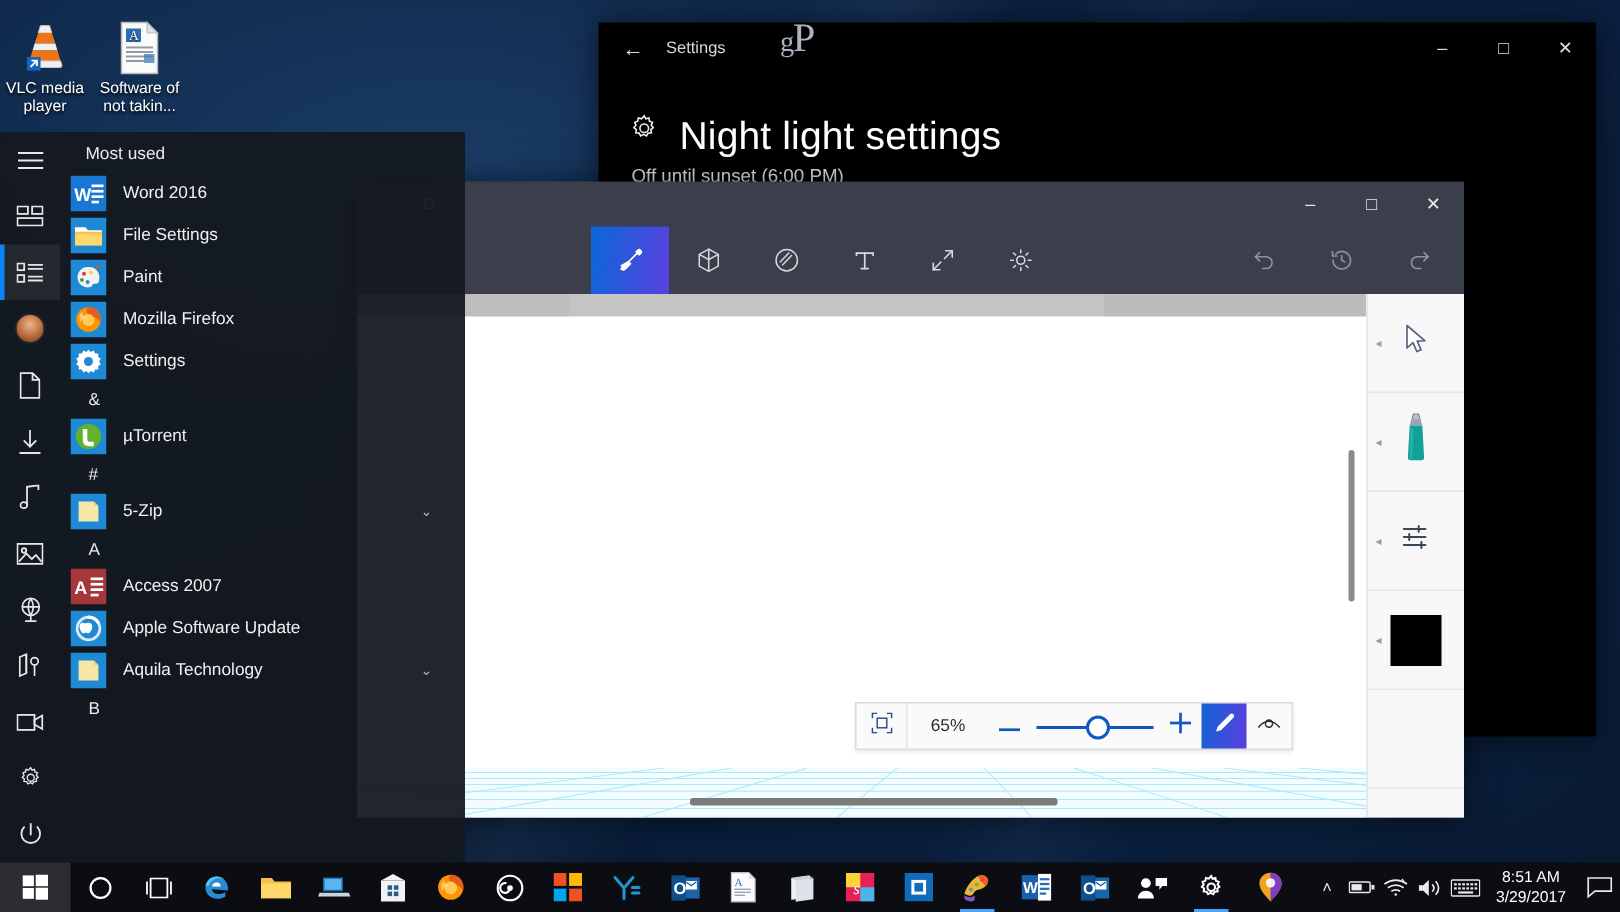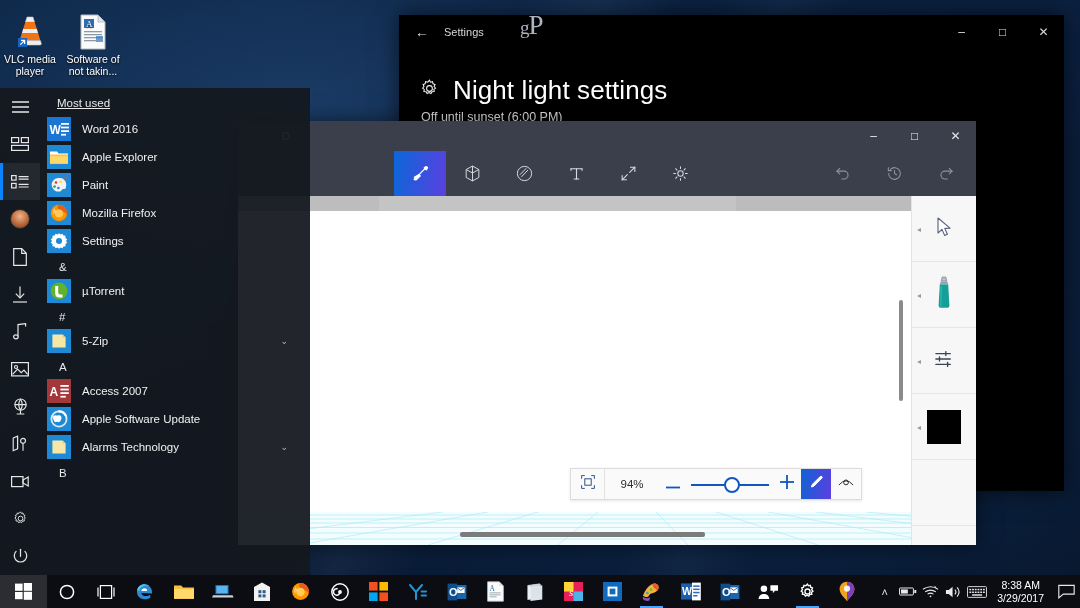--- a/index.html
+++ b/index.html
@@ -97,21 +97,21 @@
     position: absolute; left: 399px; top: 15px; width: 665px; height: 476px;
     background: #000; box-shadow: 0 0 22px rgba(0,0,0,0.6);
   }
   .set-title { height: 34px; position: relative; }
   .set-back { position: absolute; left: 6px; top: 4px; width: 34px; height: 26px;
               display: flex; align-items: center; justify-content: center; color: #dcdcdc; font-size: 14px; }
   .set-name { position: absolute; left: 45px; top: 11px; color: #d7d7d7; font-size: 11px; }
   .set-wbtns { position: absolute; right: 0; top: 0; display: flex; }
   .set-wbtns .wbtn { height: 34px; color: #dcdcdc; }
   .set-head { padding: 26px 0 0 20px; }
-  .set-head-row { display: flex; align-items: center; gap: 13px; }
+  .set-head-row { display: flex; align-items: flex-start; gap: 13px; }
   .set-gear { color: #f2f2f2; }
   .set-h1 { color: #fff; font-size: 26px; font-weight: 300; letter-spacing: .1px; }
   .set-sub { color: #e2e2e2; font-size: 12.5px; margin: 4px 0 0 2px; }
   .set-btn-ghost { margin: 8px 0 0 2px; width: 108px; height: 10px; background: #2d2d2d; }
 
   
   .watermark {
     position: absolute; left: 520px; top: 10px;
     font-family: "Liberation Serif", serif; color: #c9d4e2; opacity: .85;
     font-size: 27px; letter-spacing: -1px; text-shadow: 0 1px 3px rgba(0,0,0,.6);
@@ -127,21 +127,21 @@
   .rail-btn { height: 38px; display: flex; align-items: center; justify-content: center;
               color: #e6e6e6; position: relative; }
   .rail-btn.sel { background: rgba(255,255,255,0.07); }
   .rail-btn.sel:before { content: ""; position: absolute; left: 0; top: 0; bottom: 0; width: 3px; background: #0a84ff; }
   .rail-col { display: flex; flex-direction: column; height: 100%; }
   .rail-avatar { width: 20px; height: 20px; border-radius: 50%;
                  background: radial-gradient(circle at 50% 35%, #f0b48a 0%, #b96a3c 55%, #6b3a1f 100%);
                  border: 1px solid #2a2a2a; }
 
   .applist { position: absolute; left: 40px; top: 0; right: 0; bottom: 0; overflow: hidden; }
-  .mostused { color: #eaeaea; font-size: 11.5px; padding: 9px 4px 6px 17px; text-decoration: underline; }
+  .mostused { color: #eaeaea; font-size: 11.5px; padding: 9px 4px 6px 17px; }
   .app-row { height: 28px; display: flex; align-items: center; padding-left: 7px; position: relative; }
   .app-ico { width: 24px; height: 24px; margin-right: 11px; flex: 0 0 24px;
              display: flex; align-items: center; justify-content: center; font-size: 9px; color: #fff; }
   .app-lbl { color: #f0f0f0; font-size: 11.5px; }
   .app-chev { position: absolute; right: 22px; color: #b9b9b9; font-size: 9px; }
   .group-hdr { color: #eaeaea; font-size: 11.5px; padding: 6px 0 4px 19px; height: 22px; }
 
   
   .taskbar { position: absolute; left: 0; bottom: 0; width: 1080px; height: 33px; background: #0b0d12; }
   .tb-start { width: 47px; height: 33px; background: #2b2d33; display: flex; align-items: center; justify-content: center; }
@@ -374,21 +374,21 @@
           <span>
             <svg width="16" height="16" viewBox="0 0 20 20" fill="none" stroke="#2a4a86" stroke-width="1.2">
               <path d="M2 6 V2 h4"></path>
                 <path d="M18 6 V2 h-4"></path>
                 <path d="M2 14 v4 h4"></path>
                 <path d="M18 14 v4 h-4"></path>
               <rect x="6" y="6" width="8" height="8"></rect>
             </svg>
           </span>
         </div>
-        <div class="zb-cell zb-pct">94%</div>
+        <div class="zb-cell zb-pct">65%</div>
         <div class="zb-cell zb-minus">
           <span>
             <svg width="14" height="3" viewBox="0 0 14 3">
                 <rect width="14" height="1.8" y="0.6" fill="#1057c0"></rect>
               </svg>
           </span>
         </div>
         <div class="zb-cell zb-slider">
           <div class="zb-track"></div>
           <div class="zb-thumb"></div>
@@ -568,21 +568,21 @@
 
       <div class="app-row">
         <span class="app-ico">
           <svg width="24" height="24" viewBox="0 0 24 24">
               <rect width="24" height="24" fill="#1e8ad6"></rect>
             <path d="M3 6.5 h7 l1.6 2 h9.4 v10 h-18 Z" fill="#fff"></path>
             <path d="M3 9.5 h18 v9 h-18 Z" fill="#ffc142"></path>
             <path d="M3 11.2 h18 v7.3 h-18 Z" fill="#ffd86b"></path>
             </svg>
         </span>
-        <span class="app-lbl">Apple Explorer</span>
+        <span class="app-lbl">File Settings</span>
       </div>
 
       <div class="app-row">
         <span class="app-ico">
           <svg width="24" height="24" viewBox="0 0 24 24">
               <rect width="24" height="24" fill="#1e8ad6"></rect>
             <path d="M11.5 5 a6.8 6.8 0 1 0 1.6 13.4 c1.7 -.3 1.2 -1.9 2.4 -2.2 1.2 -.3 3.5 .6 3.5 -2.6 A6.8 6.8 0 0 0 11.5 5 Z" fill="#f2f2f2"></path>
             <circle cx="9" cy="9.5" r="1.3" fill="#e53935"></circle>
               <circle cx="13.6" cy="8.7" r="1.3" fill="#fdd835"></circle>
             <circle cx="7.6" cy="13.6" r="1.3" fill="#43a047"></circle>
@@ -671,21 +671,21 @@
         <span class="app-lbl">Apple Software Update</span>
       </div>
       <div class="app-row">
         <span class="app-ico">
           <svg width="24" height="24" viewBox="0 0 24 24">
               <rect width="24" height="24" fill="#1e8ad6"></rect>
             <path d="M5.4 5.4 h10.2 l3 3 v10.2 h-13.2 Z" fill="#f7e7a6"></path>
             <path d="M15.6 5.4 l3 3 h-3 Z" fill="#e2cf84"></path>
             </svg>
         </span>
-        <span class="app-lbl">Alarms Technology</span>
+        <span class="app-lbl">Aquila Technology</span>
         <span class="app-chev">⌄</span>
       </div>
 
       <div class="group-hdr">B</div>
     </div>
   </div>
 
   <div class="taskbar">
     <div class="tb-start">
       <svg width="17" height="17" viewBox="0 0 17 17">
@@ -907,21 +907,21 @@
               <rect x="5.6" y="6" width="2" height="1.6"></rect>
             <rect x="8.6" y="6" width="2" height="1.6"></rect>
               <rect x="11.6" y="6" width="2" height="1.6"></rect>
             <rect x="14.6" y="6" width="2" height="1.6"></rect>
               <rect x="17.6" y="6" width="2" height="1.6"></rect>
             <rect x="5.6" y="9" width="11" height="1.6"></rect>
             </g>
           </svg>
       </div>
       <div class="clock">
-        <div>8:38 AM</div>
+        <div>8:51 AM</div>
         <div>3/29/2017</div>
       </div>
       <div class="tray-action">
         <svg width="17" height="15" viewBox="0 0 18 16" fill="none" stroke="#e9e9e9" stroke-width="1.2">
           <path d="M0.8 1.4 h16.4 v9.4 h-11.6 l-4.8 4 Z"></path>
           </svg>
       </div>
     </div>
   </div>
 

